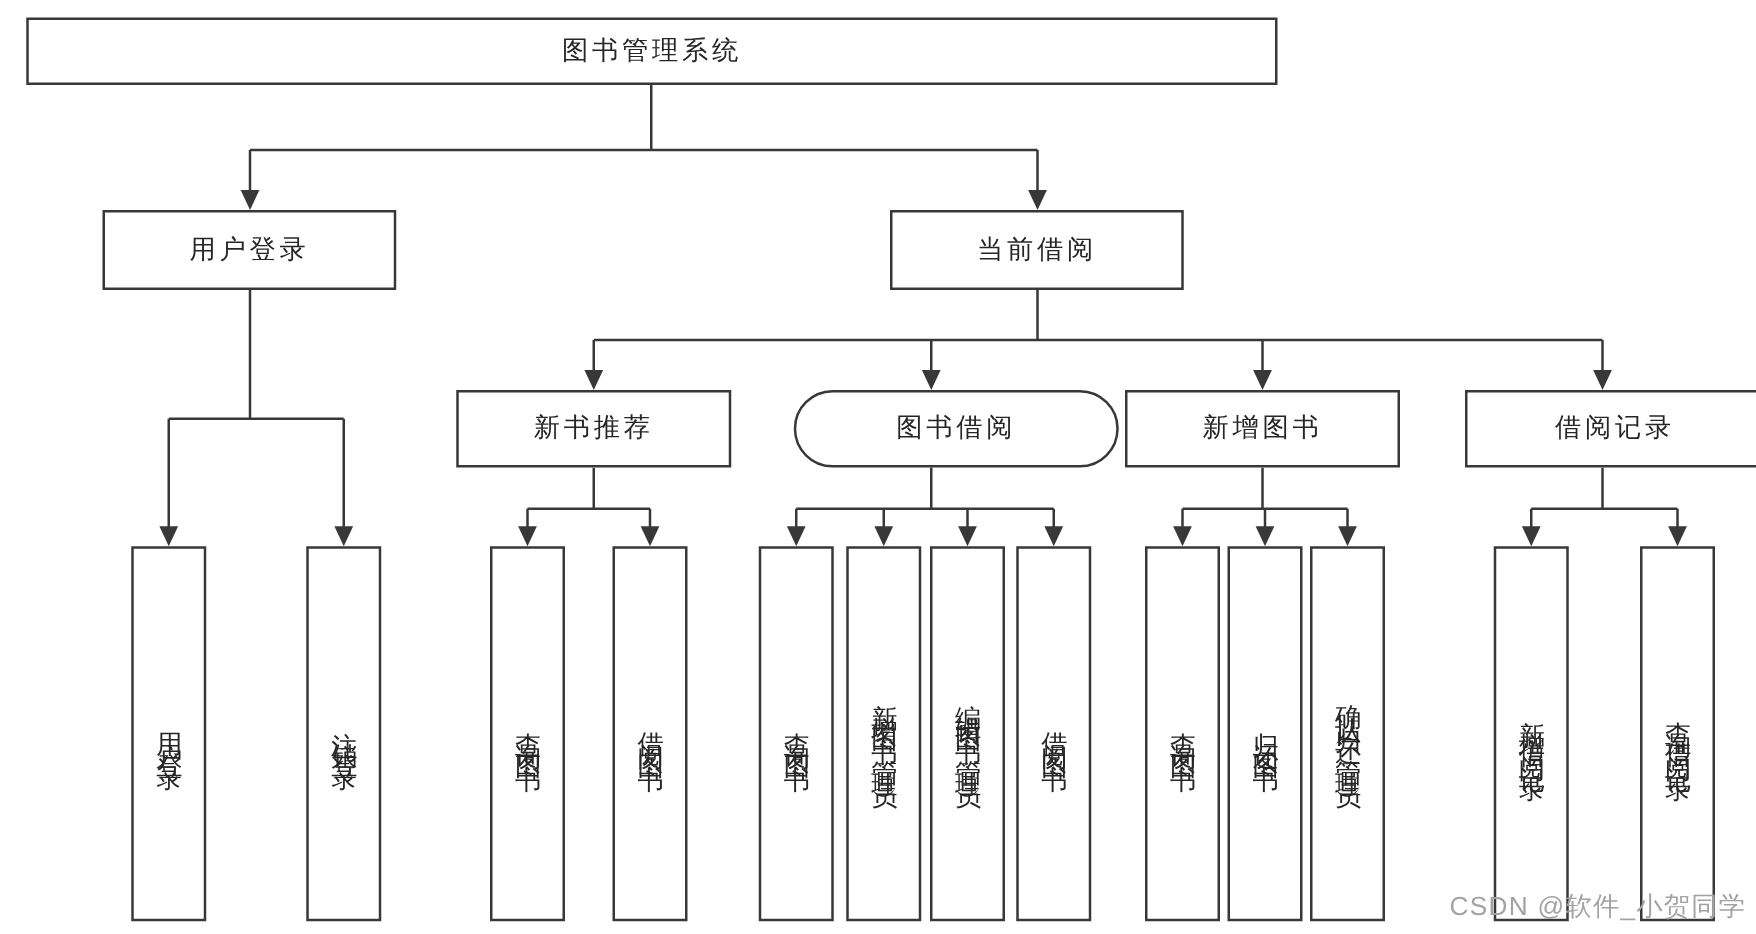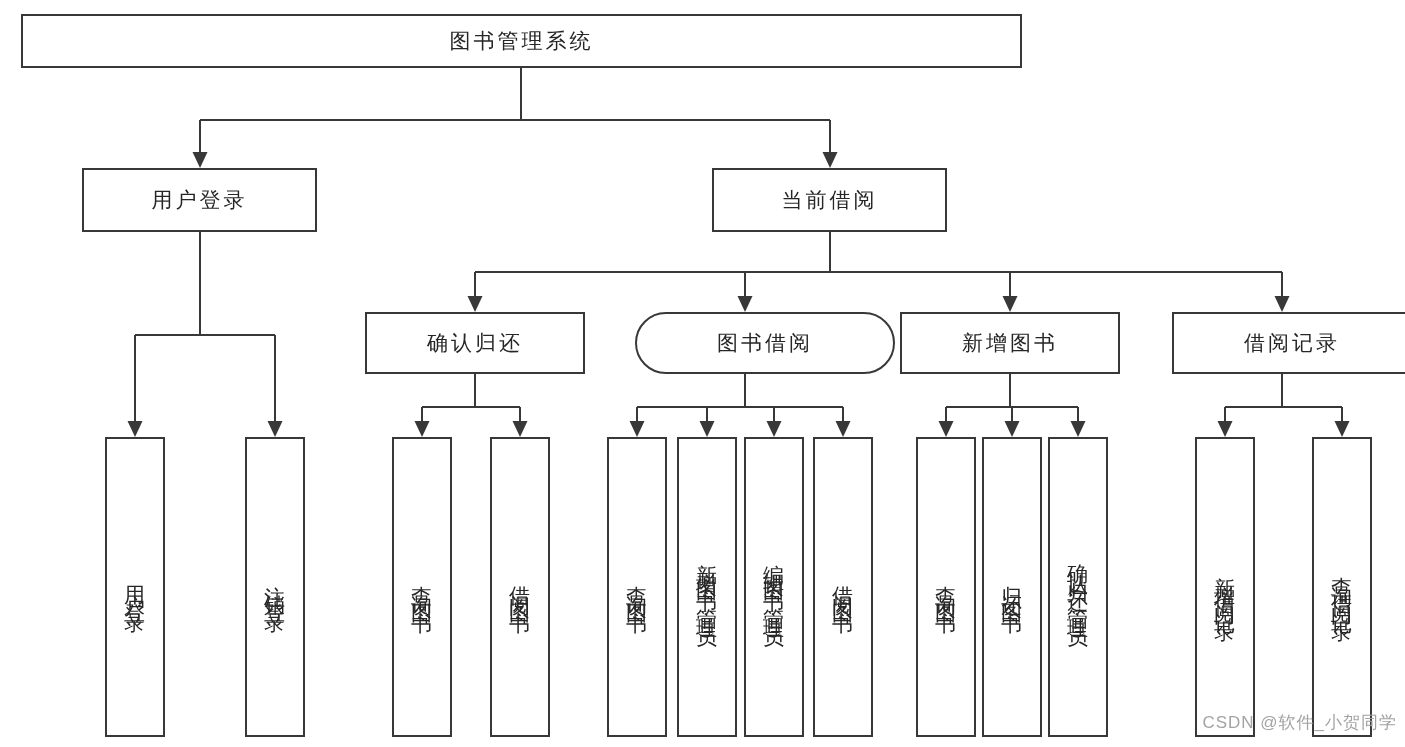--- a/index.html
+++ b/index.html
@@ -35,21 +35,21 @@
     writing-mode: vertical-rl;
     text-orientation: mixed;
     letter-spacing: 9px;
     font-size: 21px;
     white-space: normal;
   }
   .watermark {
     position: absolute;
     top: 711px;
     right: 8px;
-    font-size: 17px;
+    font-size: 21px;
     letter-spacing: 1px;
     color: #a3a3a3;
     z-index: 5;
   }
 </style>
 </head>
 <body>
 
 <div class="stage">
 
@@ -91,21 +91,21 @@
       <polygon points="1217.5,421 1232.5,421 1225,437"></polygon>
       <polygon points="1334.5,421 1349.5,421 1342,437"></polygon>
     </g>
   </svg>
 
   <div class="box" style="left:21px; top:14px; width:1001px; height:54px;">图书管理系统</div>
 
   <div class="box" style="left:82px; top:168px; width:235px; height:64px;">用户登录</div>
   <div class="box" style="left:712px; top:168px; width:235px; height:64px;">当前借阅</div>
 
-  <div class="box" style="left:365px; top:312px; width:220px; height:62px;">确认归还</div>
+  <div class="box" style="left:365px; top:312px; width:220px; height:62px;">新书推荐</div>
   <div class="box" style="left:635px; top:312px; width:260px; height:62px;border-radius:31px;">图书借阅</div>
   <div class="box" style="left:900px; top:312px; width:220px; height:62px;">新增图书</div>
   <div class="box" style="left:1172px; top:312px; width:240px; height:62px;">借阅记录</div>
 
   <div class="box leaf" style="left:105px; top:437px; width:60px; height:300px;">用户登录</div>
   <div class="box leaf" style="left:245px; top:437px; width:60px; height:300px;">注销登录</div>
 
   <div class="box leaf" style="left:392px; top:437px; width:60px; height:300px;">查询图书</div>
   <div class="box leaf" style="left:490px; top:437px; width:60px; height:300px;">借阅图书</div>
 

